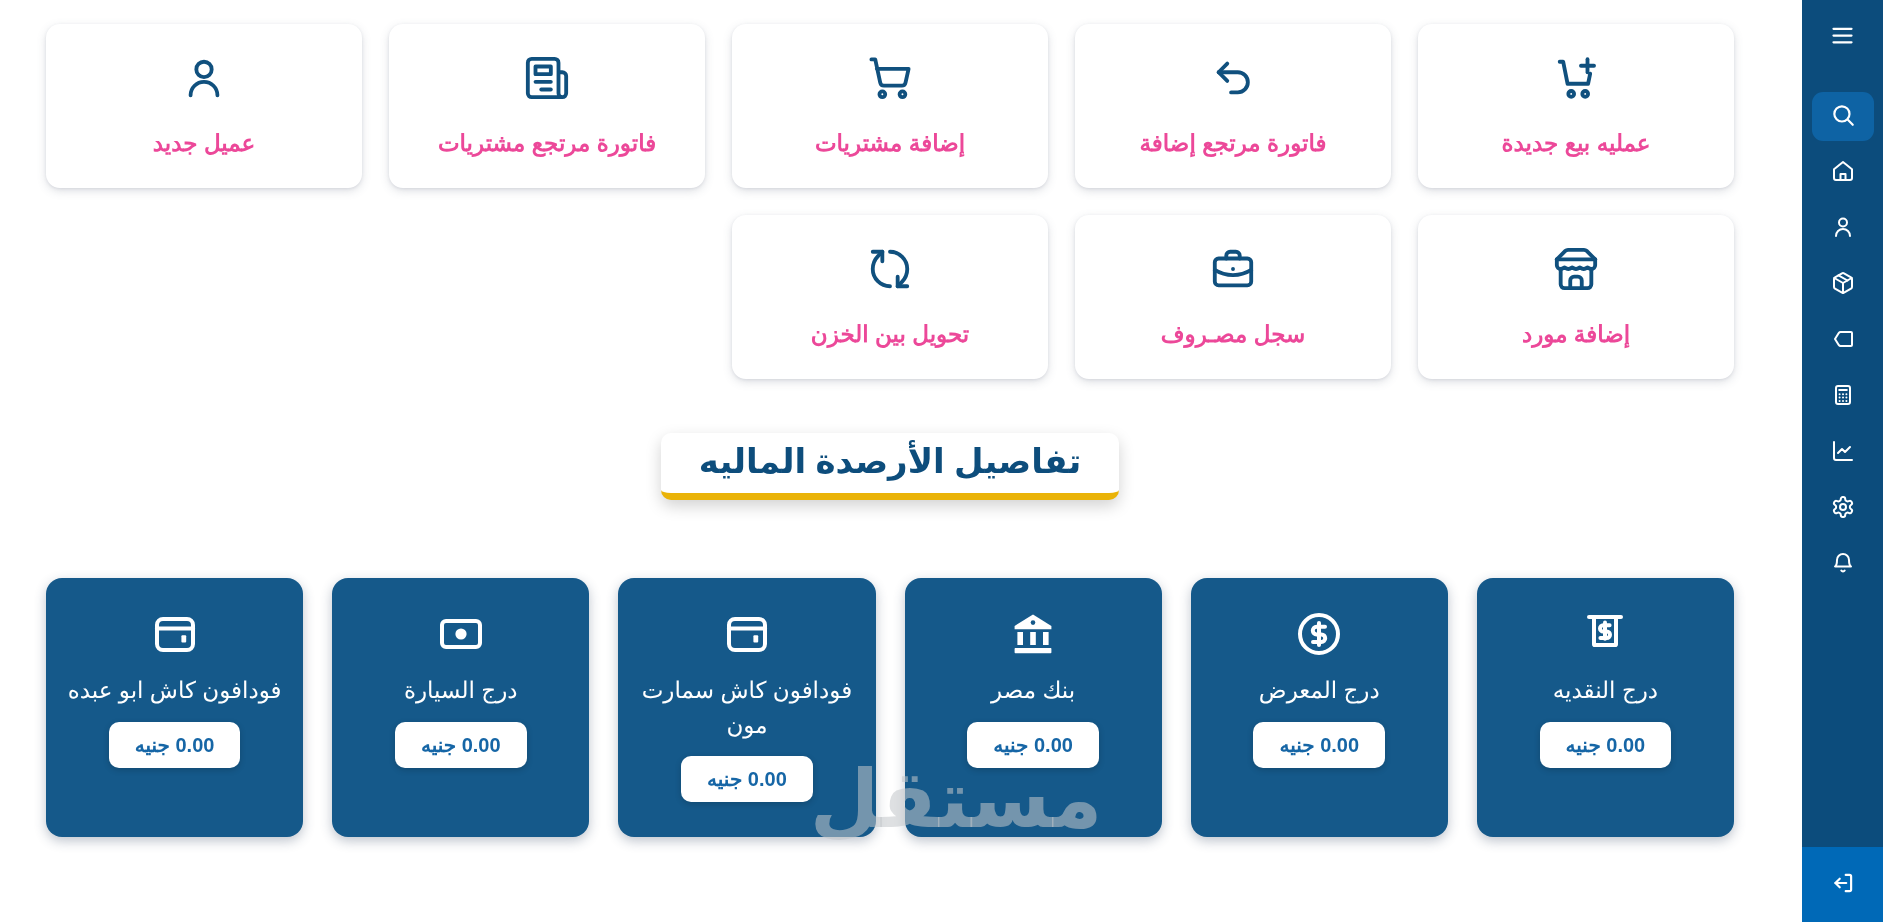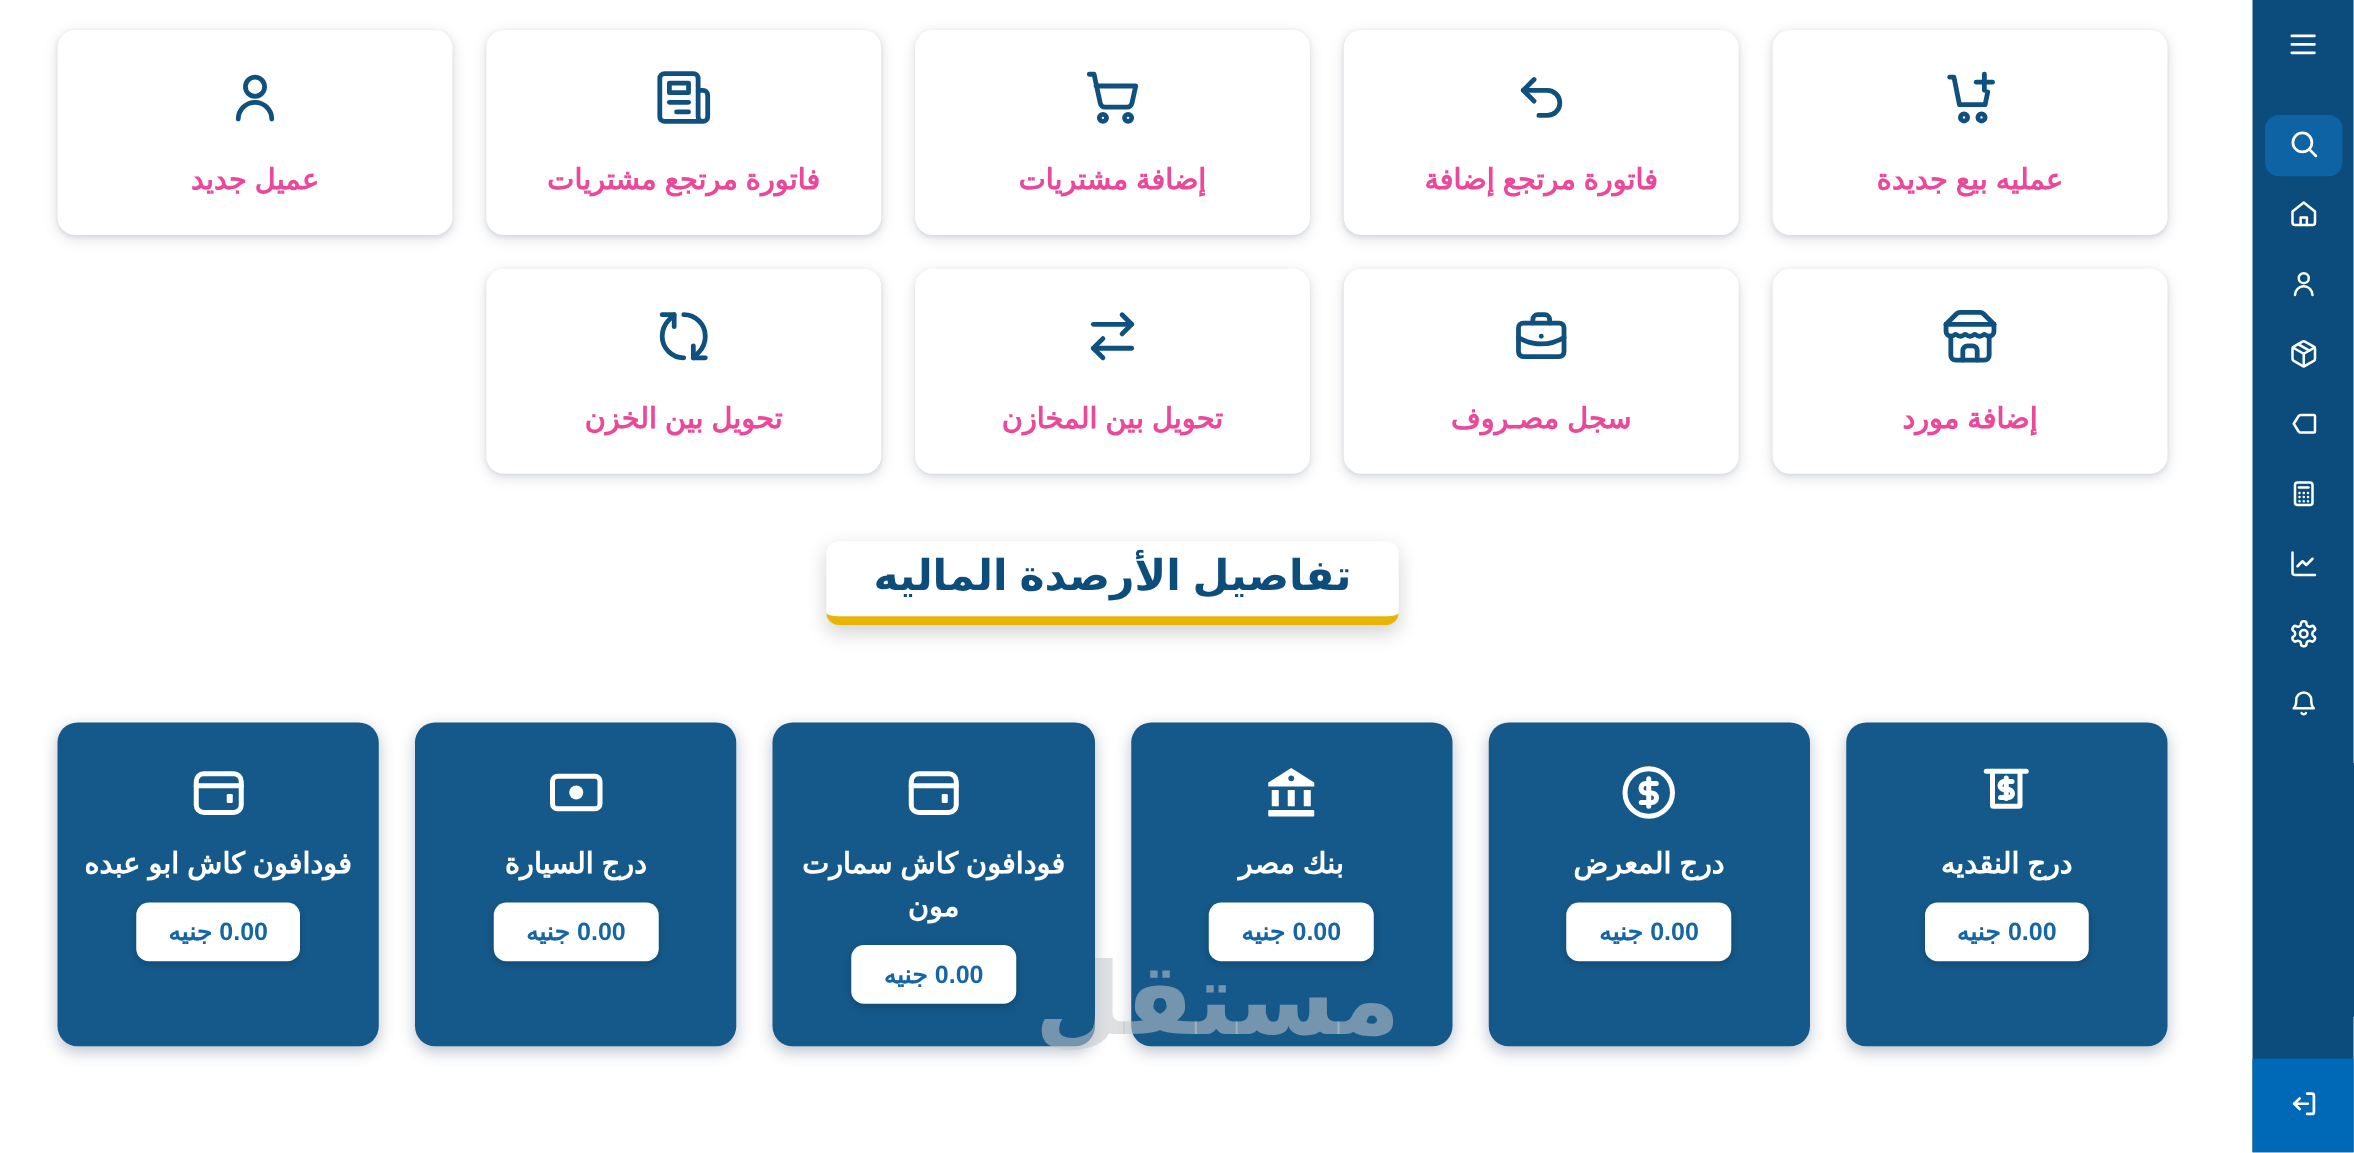--- a/index.html
+++ b/index.html
@@ -75,35 +75,35 @@
     margin-top:78px;
   }
   .balance-card {
     background:#15598A; border-radius:16px;
     box-shadow:0 4px 12px rgba(40,60,90,.30);
     display:flex; flex-direction:column; align-items:center;
     padding:32px 14px 0; color:#ffffff; cursor:pointer; border:none;
   }
   .balance-card .icon svg { width:48px; height:48px; }
   .balance-name {
-    margin-top:12px; font-size:23px; font-weight:bold; color:#ffffff;
+    margin-top:12px; font-size:23px; font-weight:normal; color:#ffffff;
     text-align:center; line-height:1.5;
   }
   .amount-pill {
     margin-top:14px;
     background:#ffffff; border-radius:10px;
     padding:11px 26px;
     font-size:20px; font-weight:bold; color:#1666A6;
     box-shadow:0 2px 6px rgba(0,0,0,.18);
     white-space:nowrap;
   }
 
   
   .watermark {
-    position:absolute; left:824px; top:762px; width:300px;
+    position:absolute; left:806px; top:762px; width:300px;
     text-align:center; pointer-events:none; z-index:5;
   }
   .watermark-ar {
     font-size:80px; font-weight:bold; line-height:.95;
     color:rgba(195,198,202,.55); letter-spacing:2px;
   }
   .watermark-en {
     direction:ltr; margin-top:-6px;
     font-size:46px; font-weight:bold; letter-spacing:1px;
     color:rgba(205,207,210,.75);
@@ -297,31 +297,20 @@
           <svg class="stroke" viewBox="0 0 24 24">
               <rect x="2.5" y="6.5" width="19" height="14" rx="2"></rect>
               <path d="M8.5 6.5V5a2 2 0 0 1 2-2h3a2 2 0 0 1 2 2v1.5"></path>
               <path d="M21.5 12.5a18 18 0 0 1-19 0"></path>
               <path d="M12 12h.01"></path>
             </svg>
         </span>
         <span class="label">سجل مصـروف</span>
       </button>
 
-      <button class="action-card">
-        <span class="icon">
-          <svg class="stroke" viewBox="0 0 24 24">
-              <path d="m16 3 4 4-4 4"></path>
-              <path d="M20 7H4"></path>
-              <path d="m8 21-4-4 4-4"></path>
-              <path d="M4 17h16"></path>
-            </svg>
-        </span>
-        <span class="label">تحويل بين المخازن</span>
-      </button>
 
       <button class="action-card">
         <span class="icon">
           <svg class="stroke" viewBox="0 0 24 24">
               <g transform="rotate(90 12 12)">
                 <path d="M3 12a9 9 0 0 1 9-9 9.75 9.75 0 0 1 6.74 2.74L21 8"></path>
                 <path d="M21 3v5h-5"></path>
                 <path d="M21 12a9 9 0 0 1-9 9 9.75 9.75 0 0 1-6.74-2.74L3 16"></path>
                 <path d="M3 21v-5h5"></path>
               </g>

